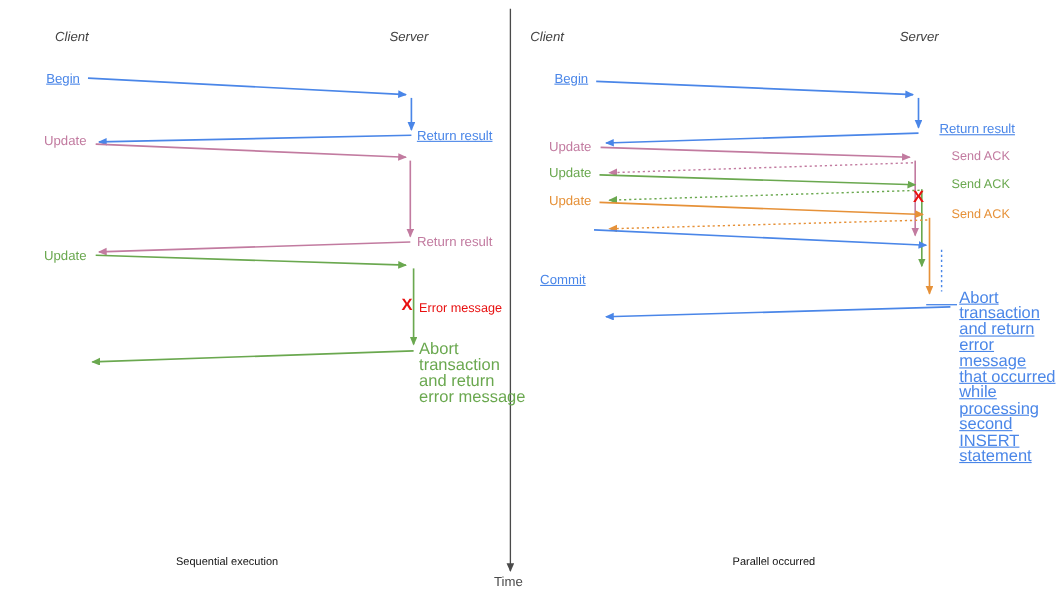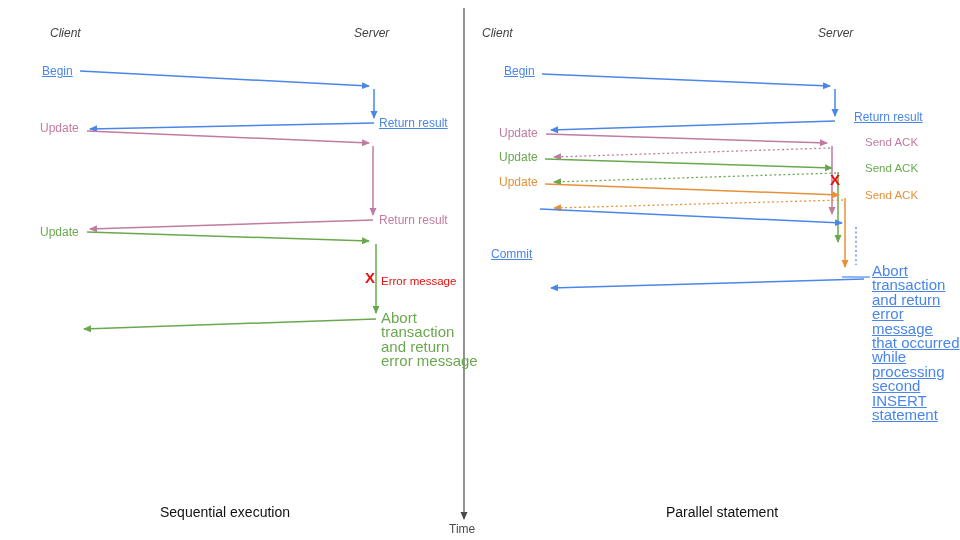--- a/index.html
+++ b/index.html
@@ -7,21 +7,21 @@
     position:relative;width:960px;height:540px;background:#ffffff;overflow:hidden;
     font-family:"Liberation Sans", sans-serif;
   }
   #wires{position:absolute;left:0;top:0;width:960px;height:540px;}
   .lbl{position:absolute;font-size:12px;line-height:14px;white-space:nowrap;}
   .hdr{font-style:italic;font-size:12px;color:var(--header);}
   .blue{color:var(--blue);text-decoration:underline;} .pink{color:var(--pink);} .green{color:var(--green);}
   .orange{color:var(--orange);} .red{color:var(--red);}
   .xmark{font-weight:bold;font-size:15px;line-height:15px;}
   .note{white-space:pre-line;font-size:15px;line-height:14.4px;}
-  .caption{font-size:14px;color:var(--caption);text-align:right;}
+  .caption{font-size:10px;color:var(--caption);text-align:right;}
   .small{font-size:11.5px;}
   
   path.sblue{stroke:var(--blue);} path.spink{stroke:var(--pink);}
   path.sgreen{stroke:var(--green);} path.sorange{stroke:var(--orange);}
   path.saxis{stroke:var(--axis);}
   path.wire{fill:none;stroke-width:1.5px;}
   path.thin{stroke-width:1.2px;}
   path.dashed{stroke-dasharray:2 2.6;stroke-width:1.3px;}
   marker path{stroke:none;}
   .mblue{fill:var(--blue);} .mpink{fill:var(--pink);}
@@ -111,17 +111,17 @@
   <div class="lbl blue note" style="left:872px;top:264px;">Abort
 transaction
 and return
 error message
 that occurred
 while
 processing
 second
 INSERT
 statement</div>
-  <div class="lbl caption" style="left:666px;top:505px;">Parallel statement</div>
+  <div class="lbl caption" style="left:666px;top:505px;">Parallel occurred</div>
 
   <div class="lbl" style="left:449px;top:522px;color:var(--axis);">Time</div>
 
 </div>
 
 </body></html>

